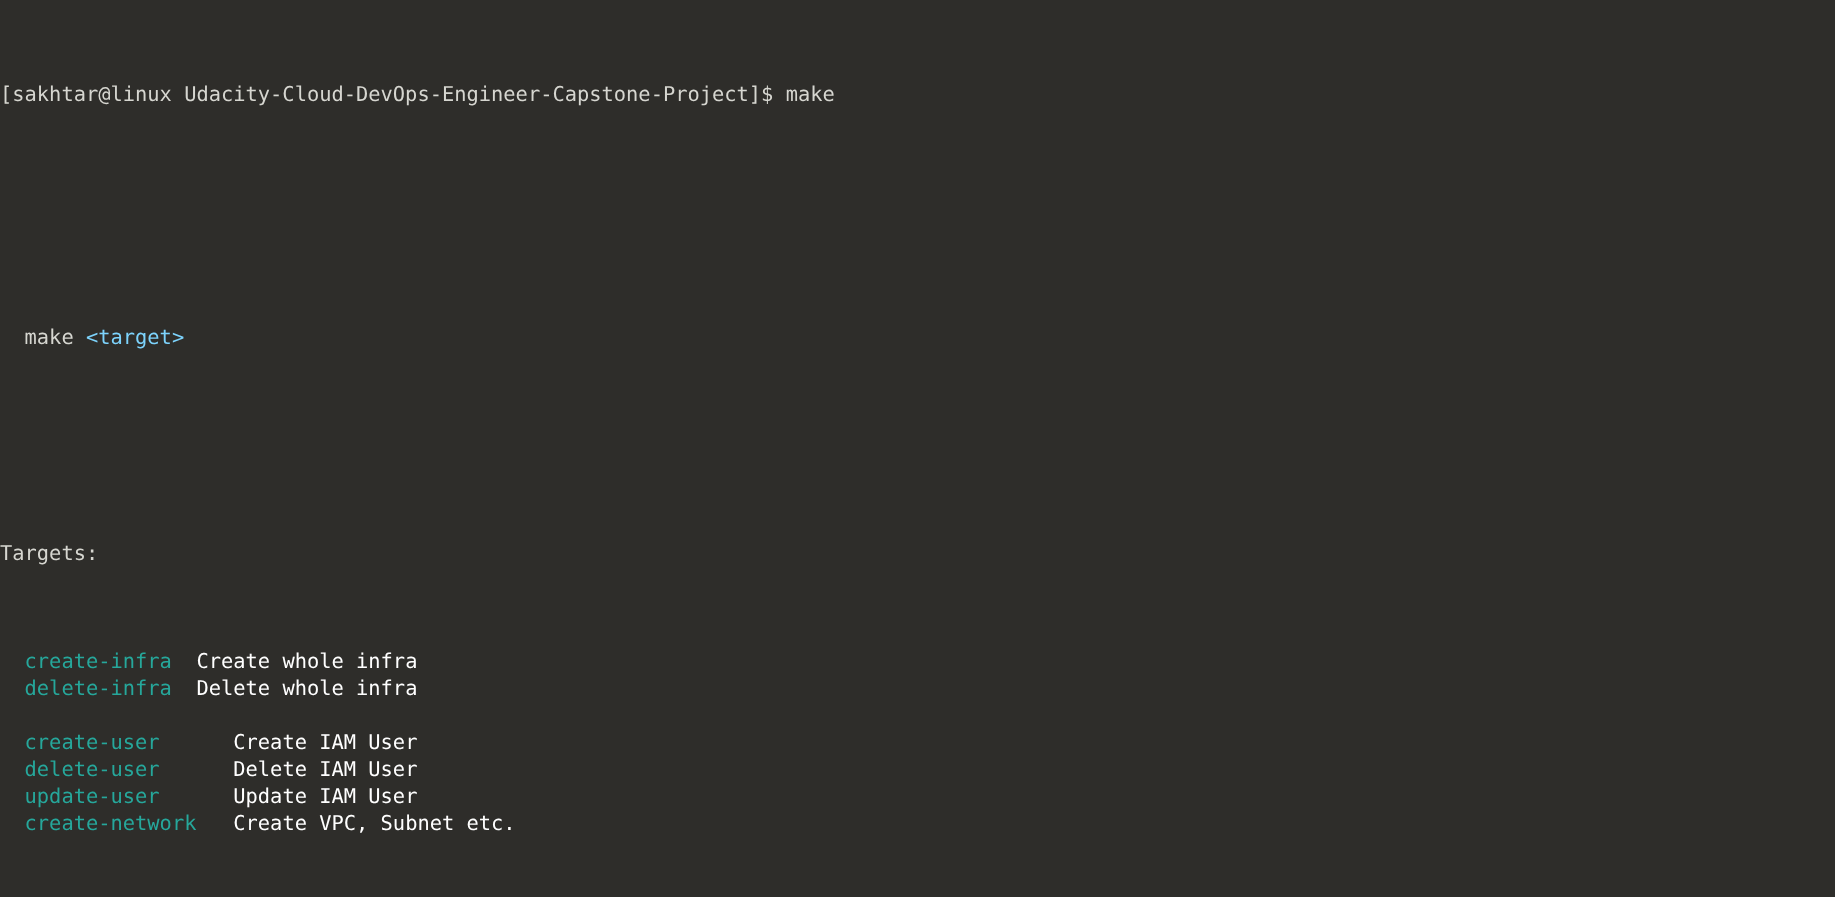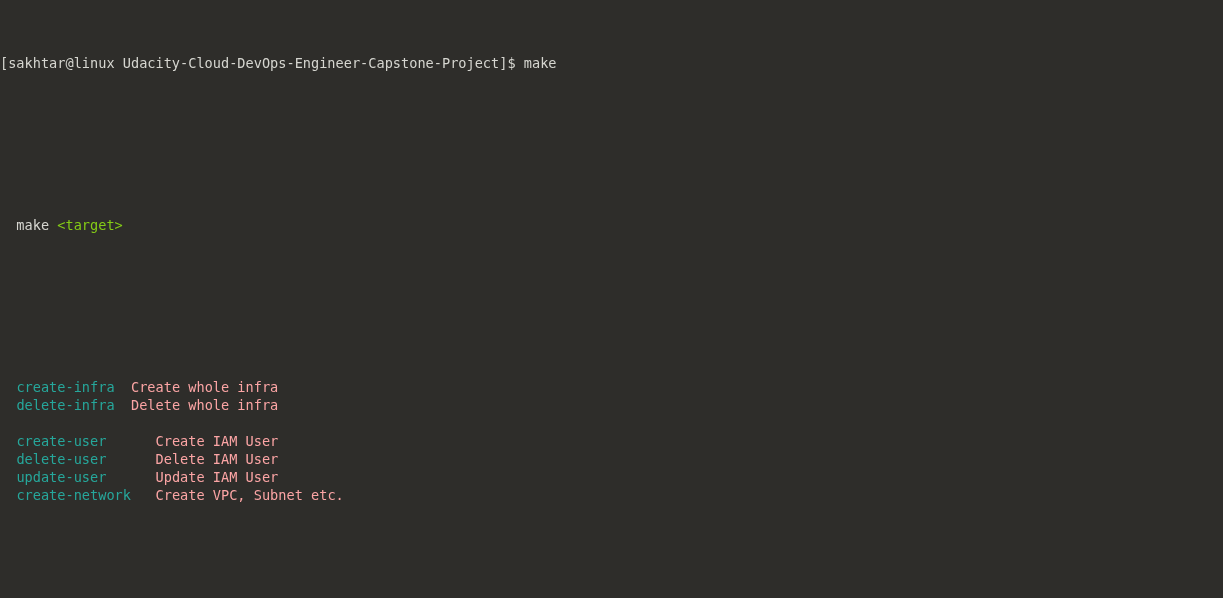--- a/index.html
+++ b/index.html
@@ -27,35 +27,36 @@
     white-space: pre;
     overflow: hidden;
   }
   .line {
     height: 18px;
     line-height: 18px;
     white-space: pre;
     display: block;
   }
   .tgt { color: #26a79b; }
-  .desc { color: #fca5a5; text-align: right; }
+  .desc { color: #ffffff; text-align: right; }
   .plain { color: #d6d6d0; }
 </style>
 </head>
 <body style="background: rgb(46, 45, 42);">
 
 <div id="terminal" style="background: rgb(46, 45, 42); color: rgb(214, 214, 208);">
 
   <div class="line"><span class="plain">[sakhtar@linux Udacity-Cloud-DevOps-Engineer-Capstone-Project]$ </span><span class="plain">make</span></div>
 
   <div class="line"> </div>
 
 
-  <div class="line"><span class="plain">  make </span><span class="tgt" style="color: #84cc16;">&lt;target&gt;</span></div>
+  <div class="line"><span class="plain">  make </span><span class="tgt" style="color: #7dd3fc;">&lt;target&gt;</span></div>
 
   <div class="line"> </div>
 
+  <div class="line">Targets:</div>
 
   <div id="targets-list"><div class="line"><span class="plain">  </span><span class="tgt" style="color: rgb(38, 167, 155);">create-infra</span><span class="plain">  </span><span class="desc">Create whole infra</span></div><div class="line"><span class="plain">  </span><span class="tgt" style="color: rgb(38, 167, 155);">delete-infra</span><span class="plain">  </span><span class="desc">Delete whole infra</span></div><div class="line"> </div><div class="line"><span class="plain">  </span><span class="tgt" style="color: rgb(38, 167, 155);">create-user</span><span class="plain">      </span><span class="desc">Create IAM User</span></div><div class="line"><span class="plain">  </span><span class="tgt" style="color: rgb(38, 167, 155);">delete-user</span><span class="plain">      </span><span class="desc">Delete IAM User</span></div><div class="line"><span class="plain">  </span><span class="tgt" style="color: rgb(38, 167, 155);">update-user</span><span class="plain">      </span><span class="desc">Update IAM User</span></div><div class="line"><span class="plain">  </span><span class="tgt" style="color: rgb(38, 167, 155);">create-network</span><span class="plain">   </span><span class="desc">Create VPC, Subnet etc.</span></div></div>
 
   
 
 </div>
 
 </body></html>

